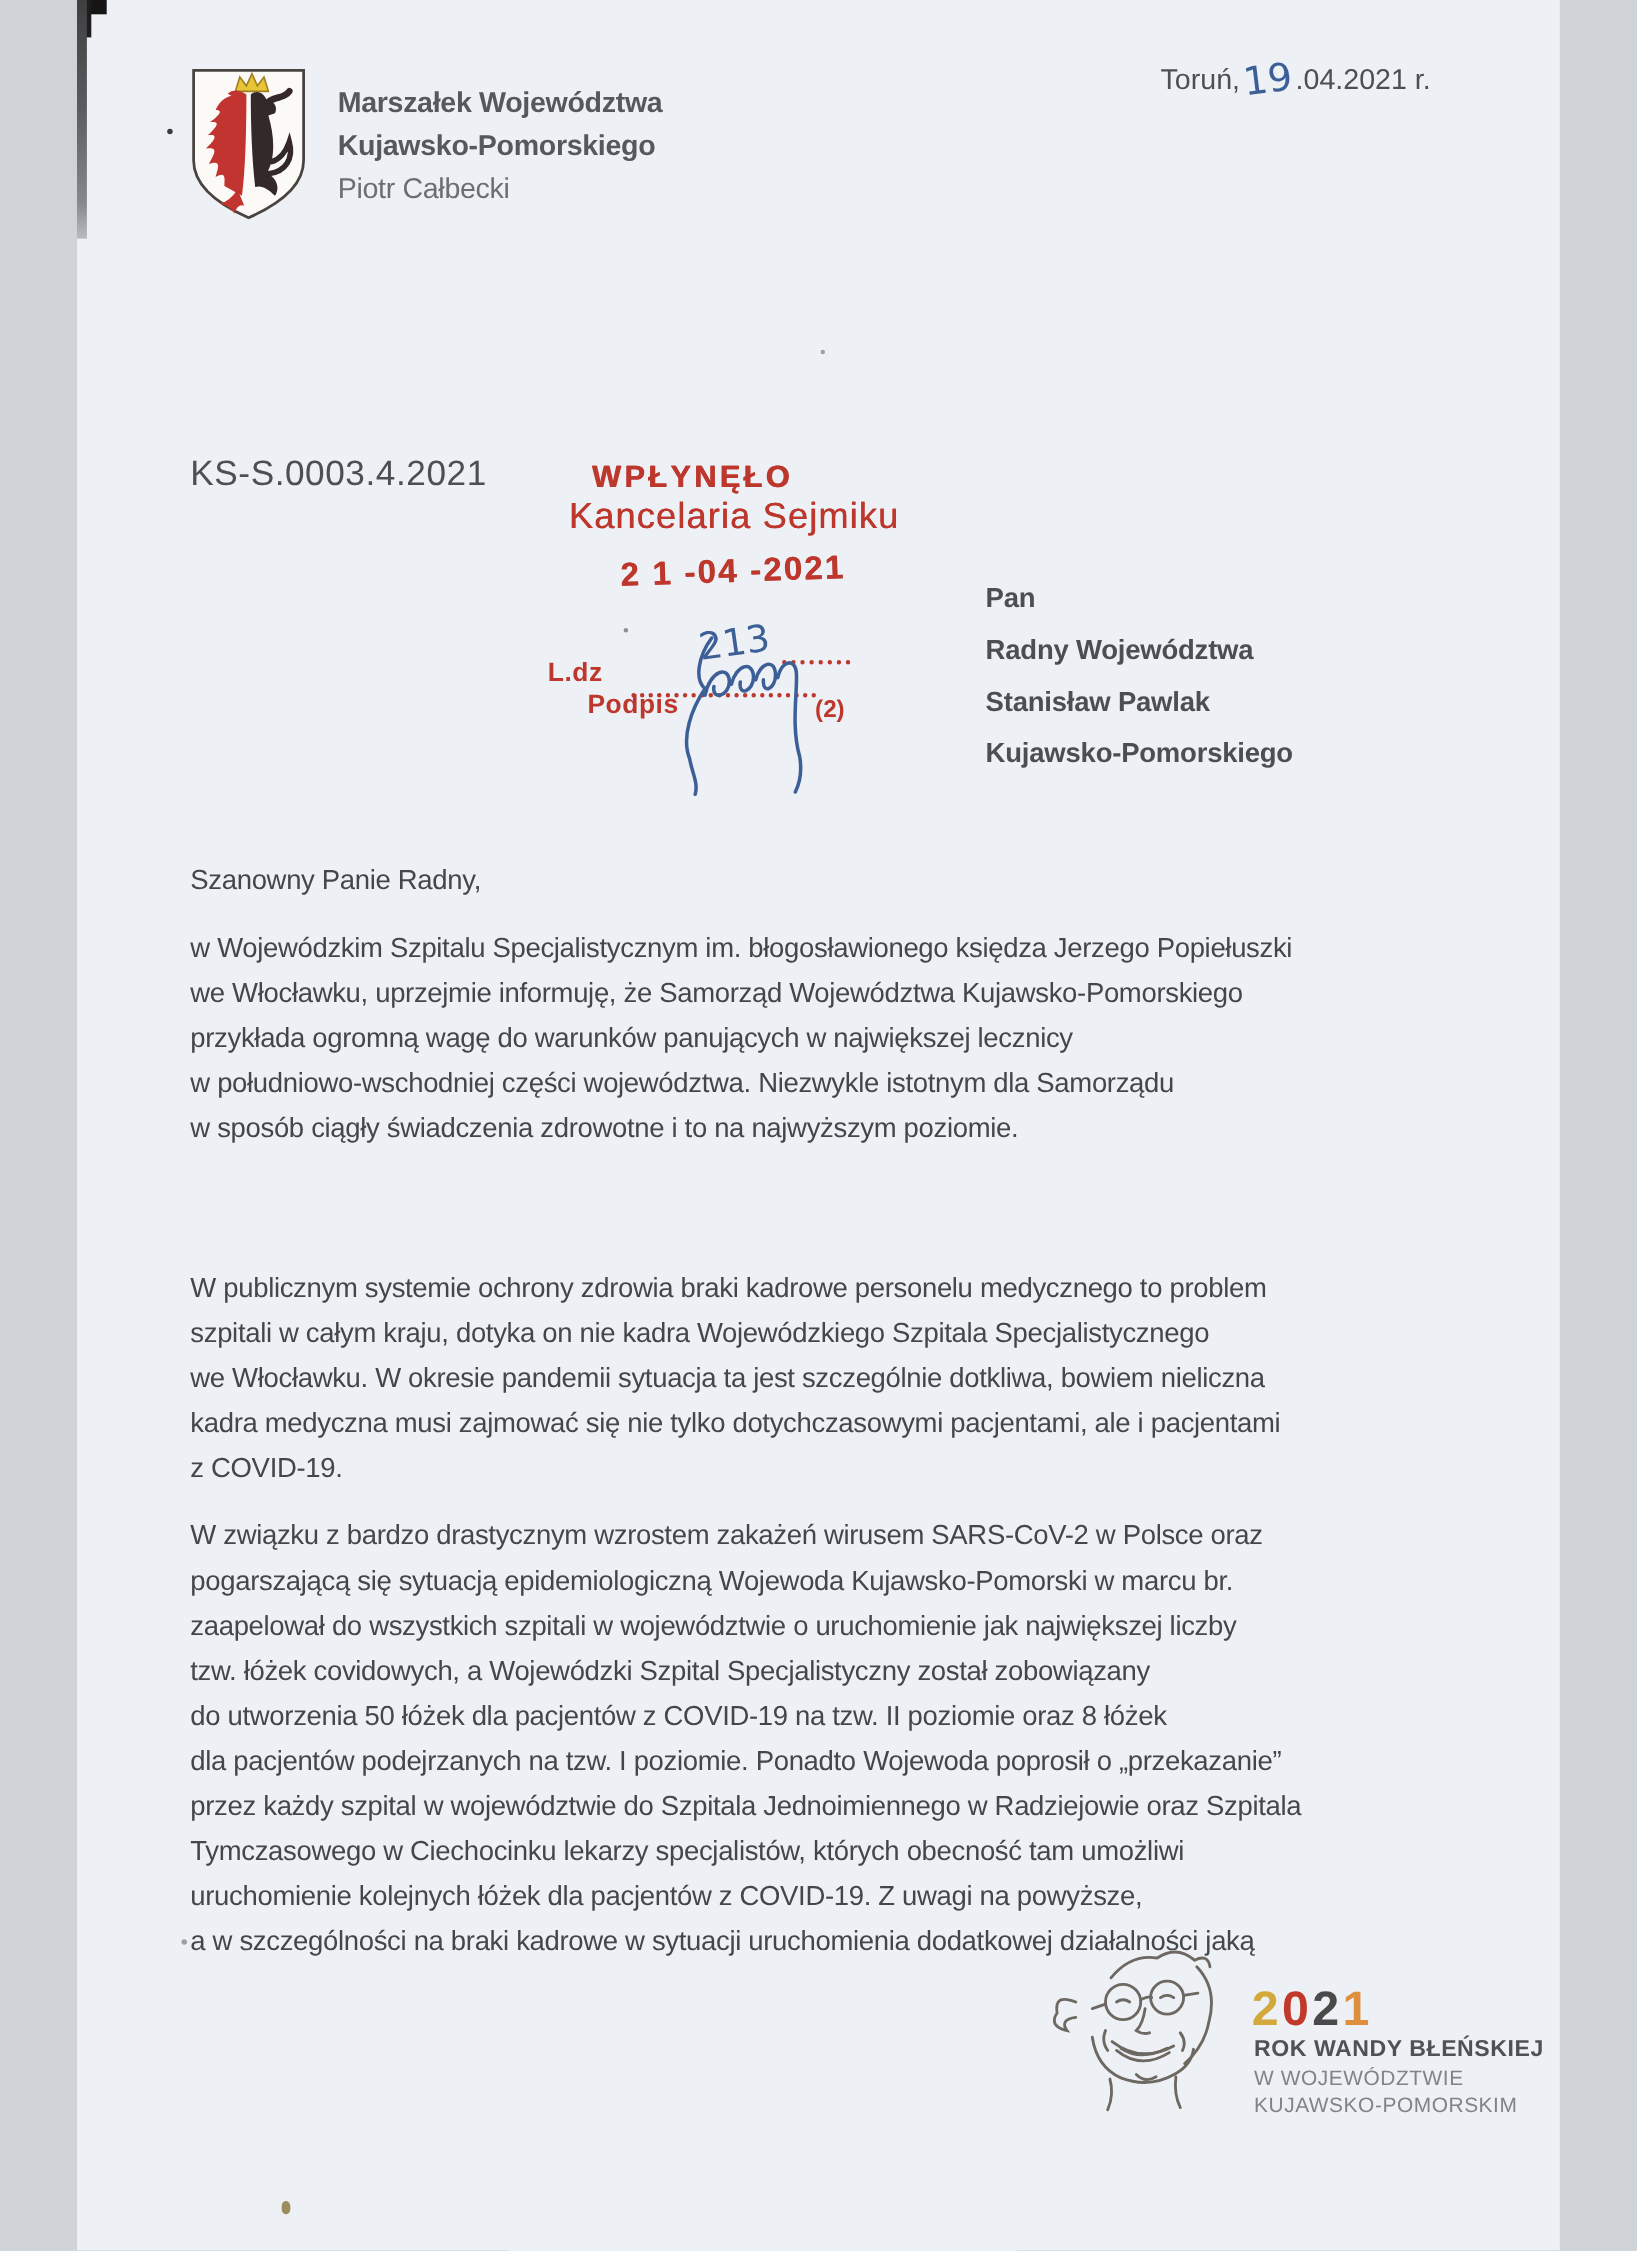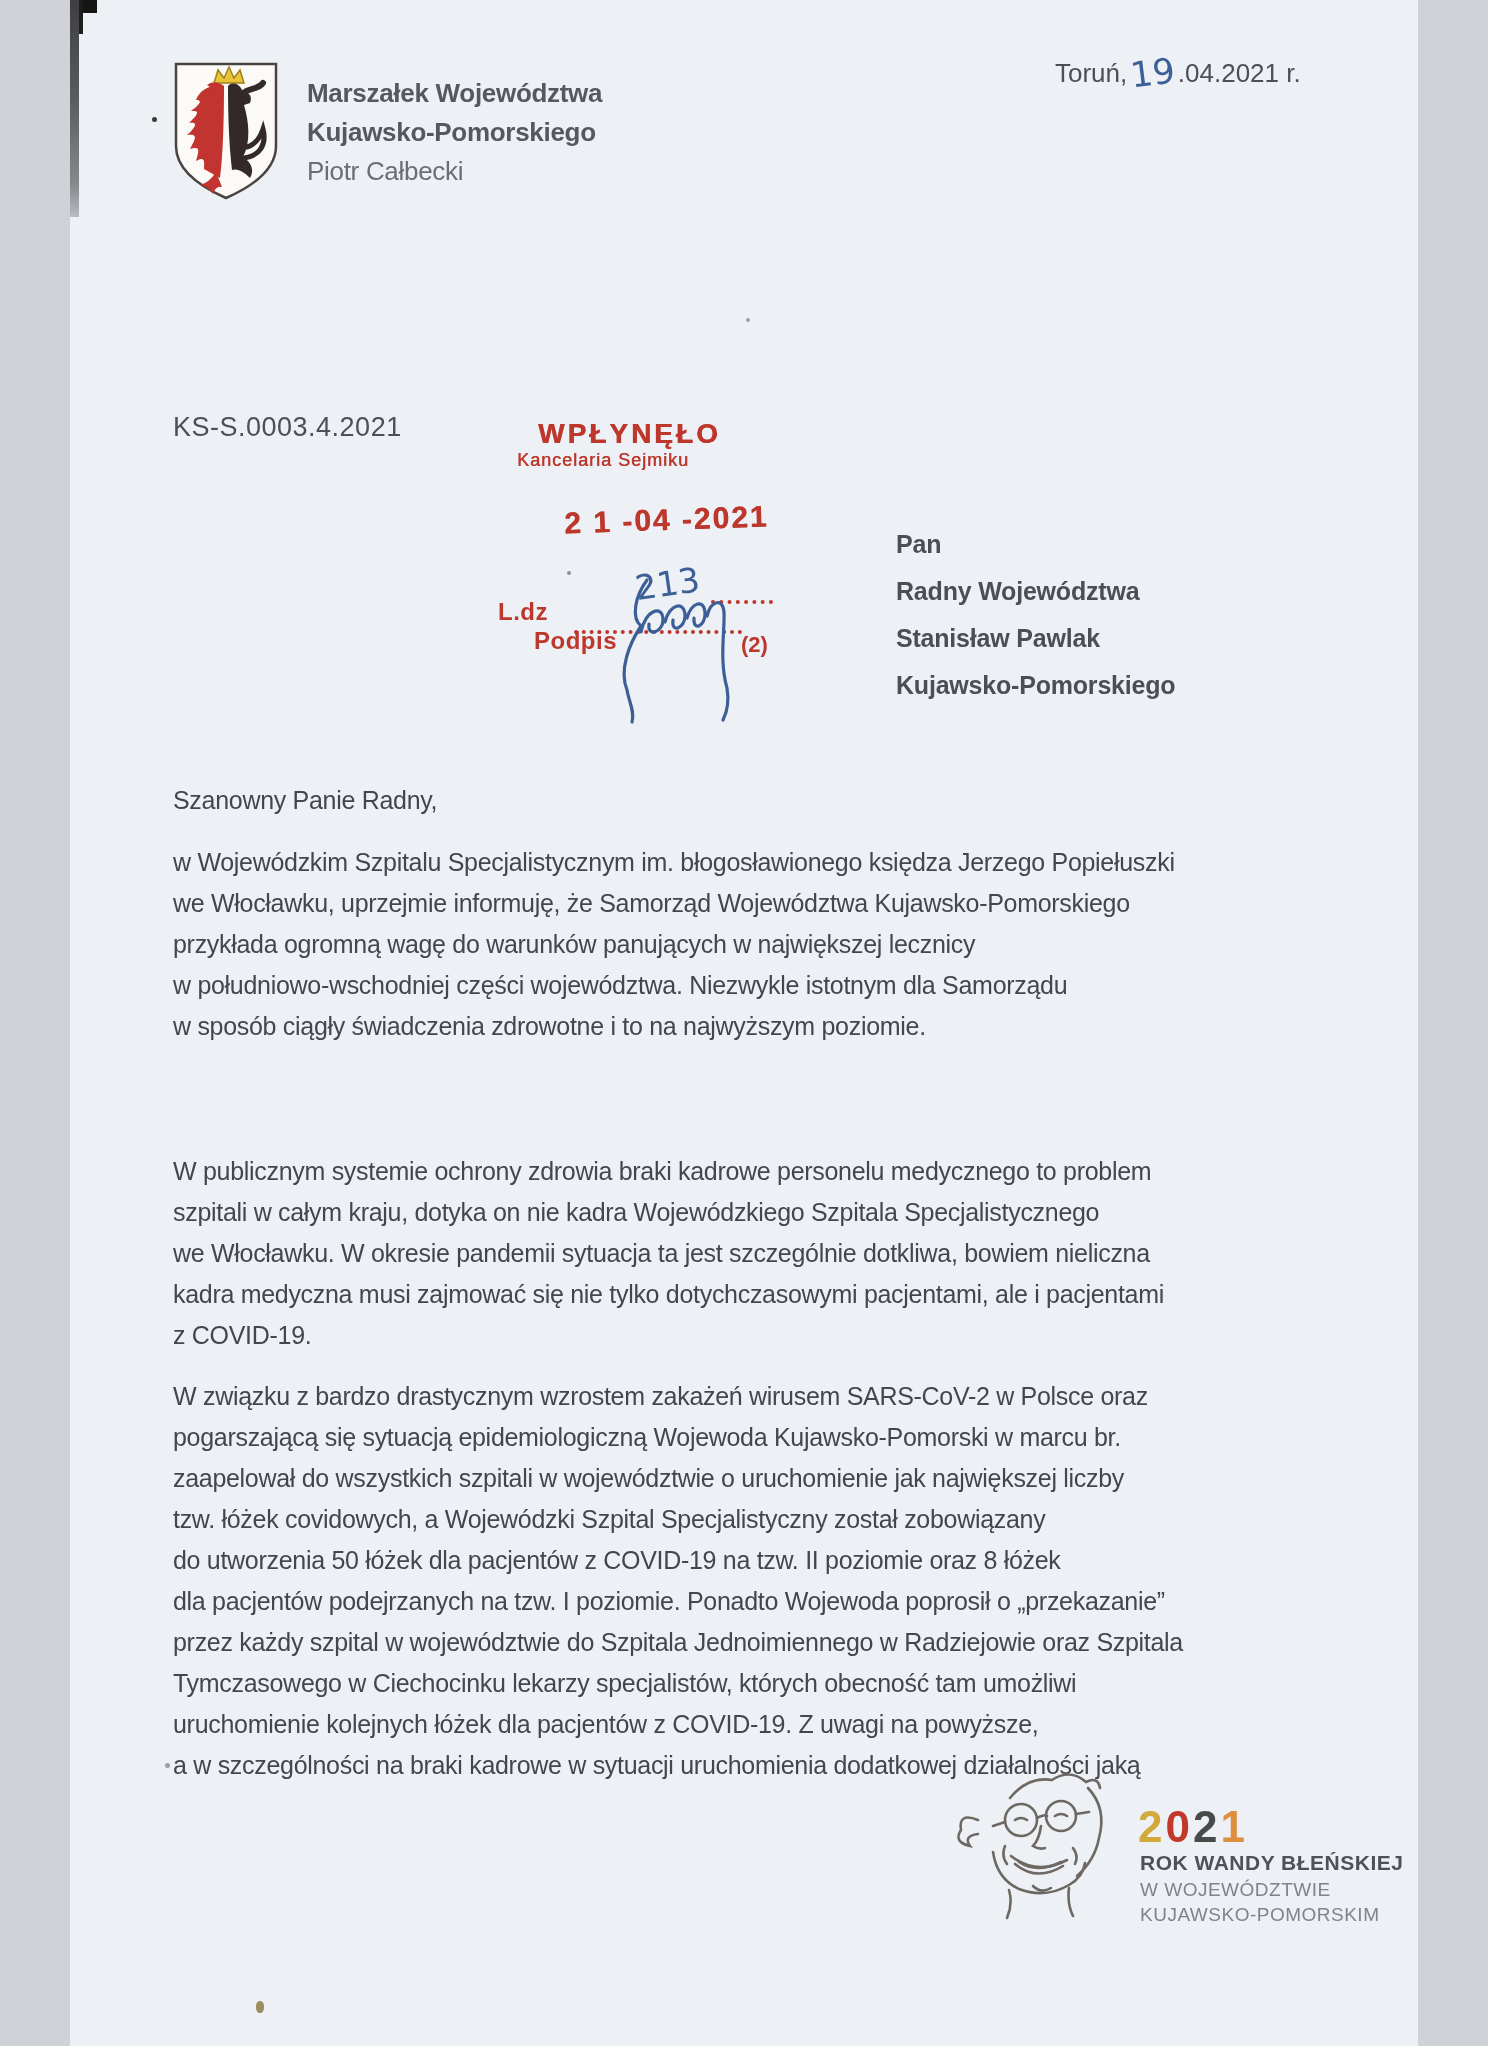--- a/index.html
+++ b/index.html
@@ -15,26 +15,26 @@
     background:linear-gradient(180deg,#3f3f41 0%,#5a5b5e 45%,#86888c 85%,#b8bbc0 100%);}
   .speck{position:absolute;border-radius:50%;}
   
   .coa{position:absolute;left:100px;top:60px;}
   .sender{position:absolute;left:237px;top:74px;font-size:26px;line-height:39px;
     font-weight:bold;color:#55585d;letter-spacing:-0.3px;white-space:nowrap;}
   .sender .light{font-weight:normal;color:#6b6e73;}
   .dateline{position:absolute;left:985px;top:50px;font-size:26px;color:#4c4f54;white-space:nowrap;}
   .hand-day{display:inline-block;font-family:"DejaVu Sans",sans-serif;font-size:35px;
     color:#4a6da8;transform:rotate(-7deg) translateY(3px);margin:0 3px;font-weight:normal;}
-  .refnum{position:absolute;left:103px;top:412px;font-size:27px;color:#4c4f54;letter-spacing:0.5px;}
+  .refnum{position:absolute;left:103px;top:412px;font-size:32px;color:#4c4f54;letter-spacing:0.5px;}
   
   .stamp{color:#bd372c;position:absolute;white-space:nowrap;}
   .stamp-title{left:468px;top:418px;font-size:28px;font-weight:bold;letter-spacing:3px;
     text-shadow:0.6px 0 #bd372c;}
-  .stamp-office{left:447px;top:450px;font-size:18px;letter-spacing:1px;text-shadow:0.4px 0 #bd372c;}
+  .stamp-office{left:447px;top:450px;font-size:33px;letter-spacing:1px;text-shadow:0.4px 0 #bd372c;}
   .stamp-date{left:494px;top:503px;font-size:30px;font-weight:600;letter-spacing:2px;
     transform:rotate(-2deg);text-shadow:0.5px 0 #bd372c;}
   .stamp-row{font-size:24px;font-weight:bold;letter-spacing:0.5px;}
   .dotline{position:absolute;border-bottom:4px dotted #bd372c;}
   .copy-num{position:absolute;left:671px;top:632px;font-size:22px;font-weight:bold;color:#bd372c;}
   
   .sig{position:absolute;left:515px;top:558px;}
   
   .recipient{position:absolute;left:826px;top:521px;font-size:25px;line-height:47px;
     font-weight:bold;color:#4b4e53;letter-spacing:-0.2px;white-space:nowrap;}

